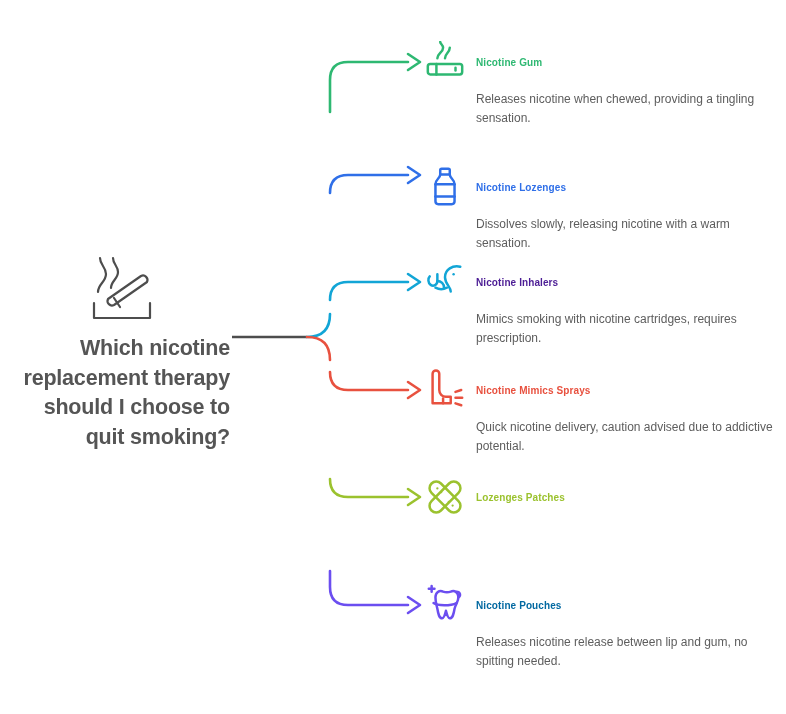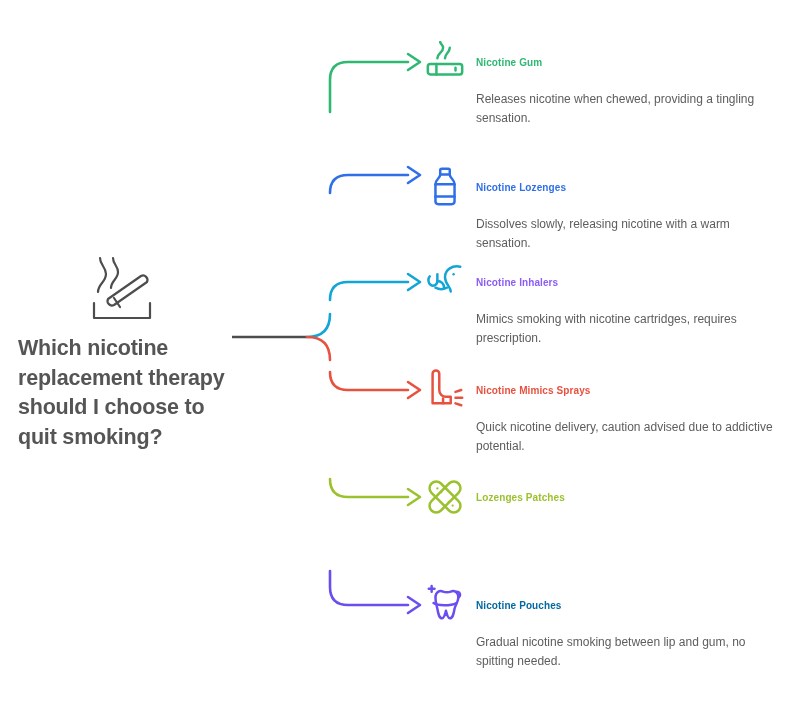--- a/index.html
+++ b/index.html
@@ -23,21 +23,21 @@
     width: 786px;
     height: 714px;
   }
 
   
   #center-block {
     position: absolute;
     left: 8px;
     top: 252px;
     width: 232px;
-    text-align: left;
+    text-align: right;
   }
   #center-icon {
     display: block;
     margin: 0 auto 10px auto;
   }
   #center-question {
     font-size: 21.5px;
     font-weight: bold;
     line-height: 1.38;
     color: #555555;
@@ -189,21 +189,21 @@
   <div class="branch-head">
     <svg class="branch-icon" viewBox="0 0 44 44" xmlns="http://www.w3.org/2000/svg">
       <g fill="none" stroke="#12a5d6" stroke-width="2.6" stroke-linecap="round" stroke-linejoin="round">
         <path d="M38 6 C30 4 22 9 22 17 C22 24 28 27 28 32"></path>
         <path d="M6 16 C4 18 4 23 7 25 C10 27 14 25 14 21 L14 14"></path>
         <path d="M14 21 C18 21 21 24 21 28"></path>
         <path d="M24 28 C20 30 16 30 12 28"></path>
         <circle cx="31" cy="14" r="1.3" fill="#12a5d6" stroke="none"></circle>
       </g>
     </svg>
-    <div class="branch-title" style="color:#8b5cf6;">Nicotine Inhalers</div>
+    <div class="branch-title" style="color:#4c1d95;">Nicotine Inhalers</div>
   </div>
   <div class="branch-desc">Mimics smoking with nicotine cartridges, requires prescription.</div>
 </div>
 
 <div class="branch-item" style="top:368px;">
   <div class="branch-head">
     <svg class="branch-icon" viewBox="0 0 44 44" xmlns="http://www.w3.org/2000/svg">
       <g fill="none" stroke="#e8513f" stroke-width="2.6" stroke-linecap="round" stroke-linejoin="round">
         <path d="M9 5 A3.5 3.5 0 0 1 16 5 L16 22 C16 26 19 29 23 29 L28 29 L28 36 L9 36 Z"></path>
         <path d="M20 31 L20 36"></path>
@@ -238,14 +238,14 @@
     <svg class="branch-icon" viewBox="0 0 44 44" xmlns="http://www.w3.org/2000/svg">
       <g fill="none" stroke="#6b4ef0" stroke-width="2.6" stroke-linecap="round" stroke-linejoin="round">
         <path d="M12 14 C12 9 16 6 20 8 C23 9 25 9 28 8 C32 6 36 9 36 14 C36 19 33 21 32 26 C31 32 30 36 27 36 C25 36 24 32 23 28 C22 32 21 36 19 36 C16 36 15 32 14 26 C13 21 12 19 12 14 Z"></path>
         <path d="M10 20 C14 23 28 23 34 20"></path>
         <path d="M34 8 C38 8 39 12 36 14"></path>
         <path d="M5 5 L11 5 M8 2 L8 8"></path>
       </g>
     </svg>
     <div class="branch-title" style="color:#0369a1;">Nicotine Pouches</div>
   </div>
-  <div class="branch-desc">Gradual nicotine smoking between lip and gum, no spitting needed.</div>
+  <div class="branch-desc">Releases nicotine release between lip and gum, no spitting needed.</div>
 </div>
 
 </body></html>

